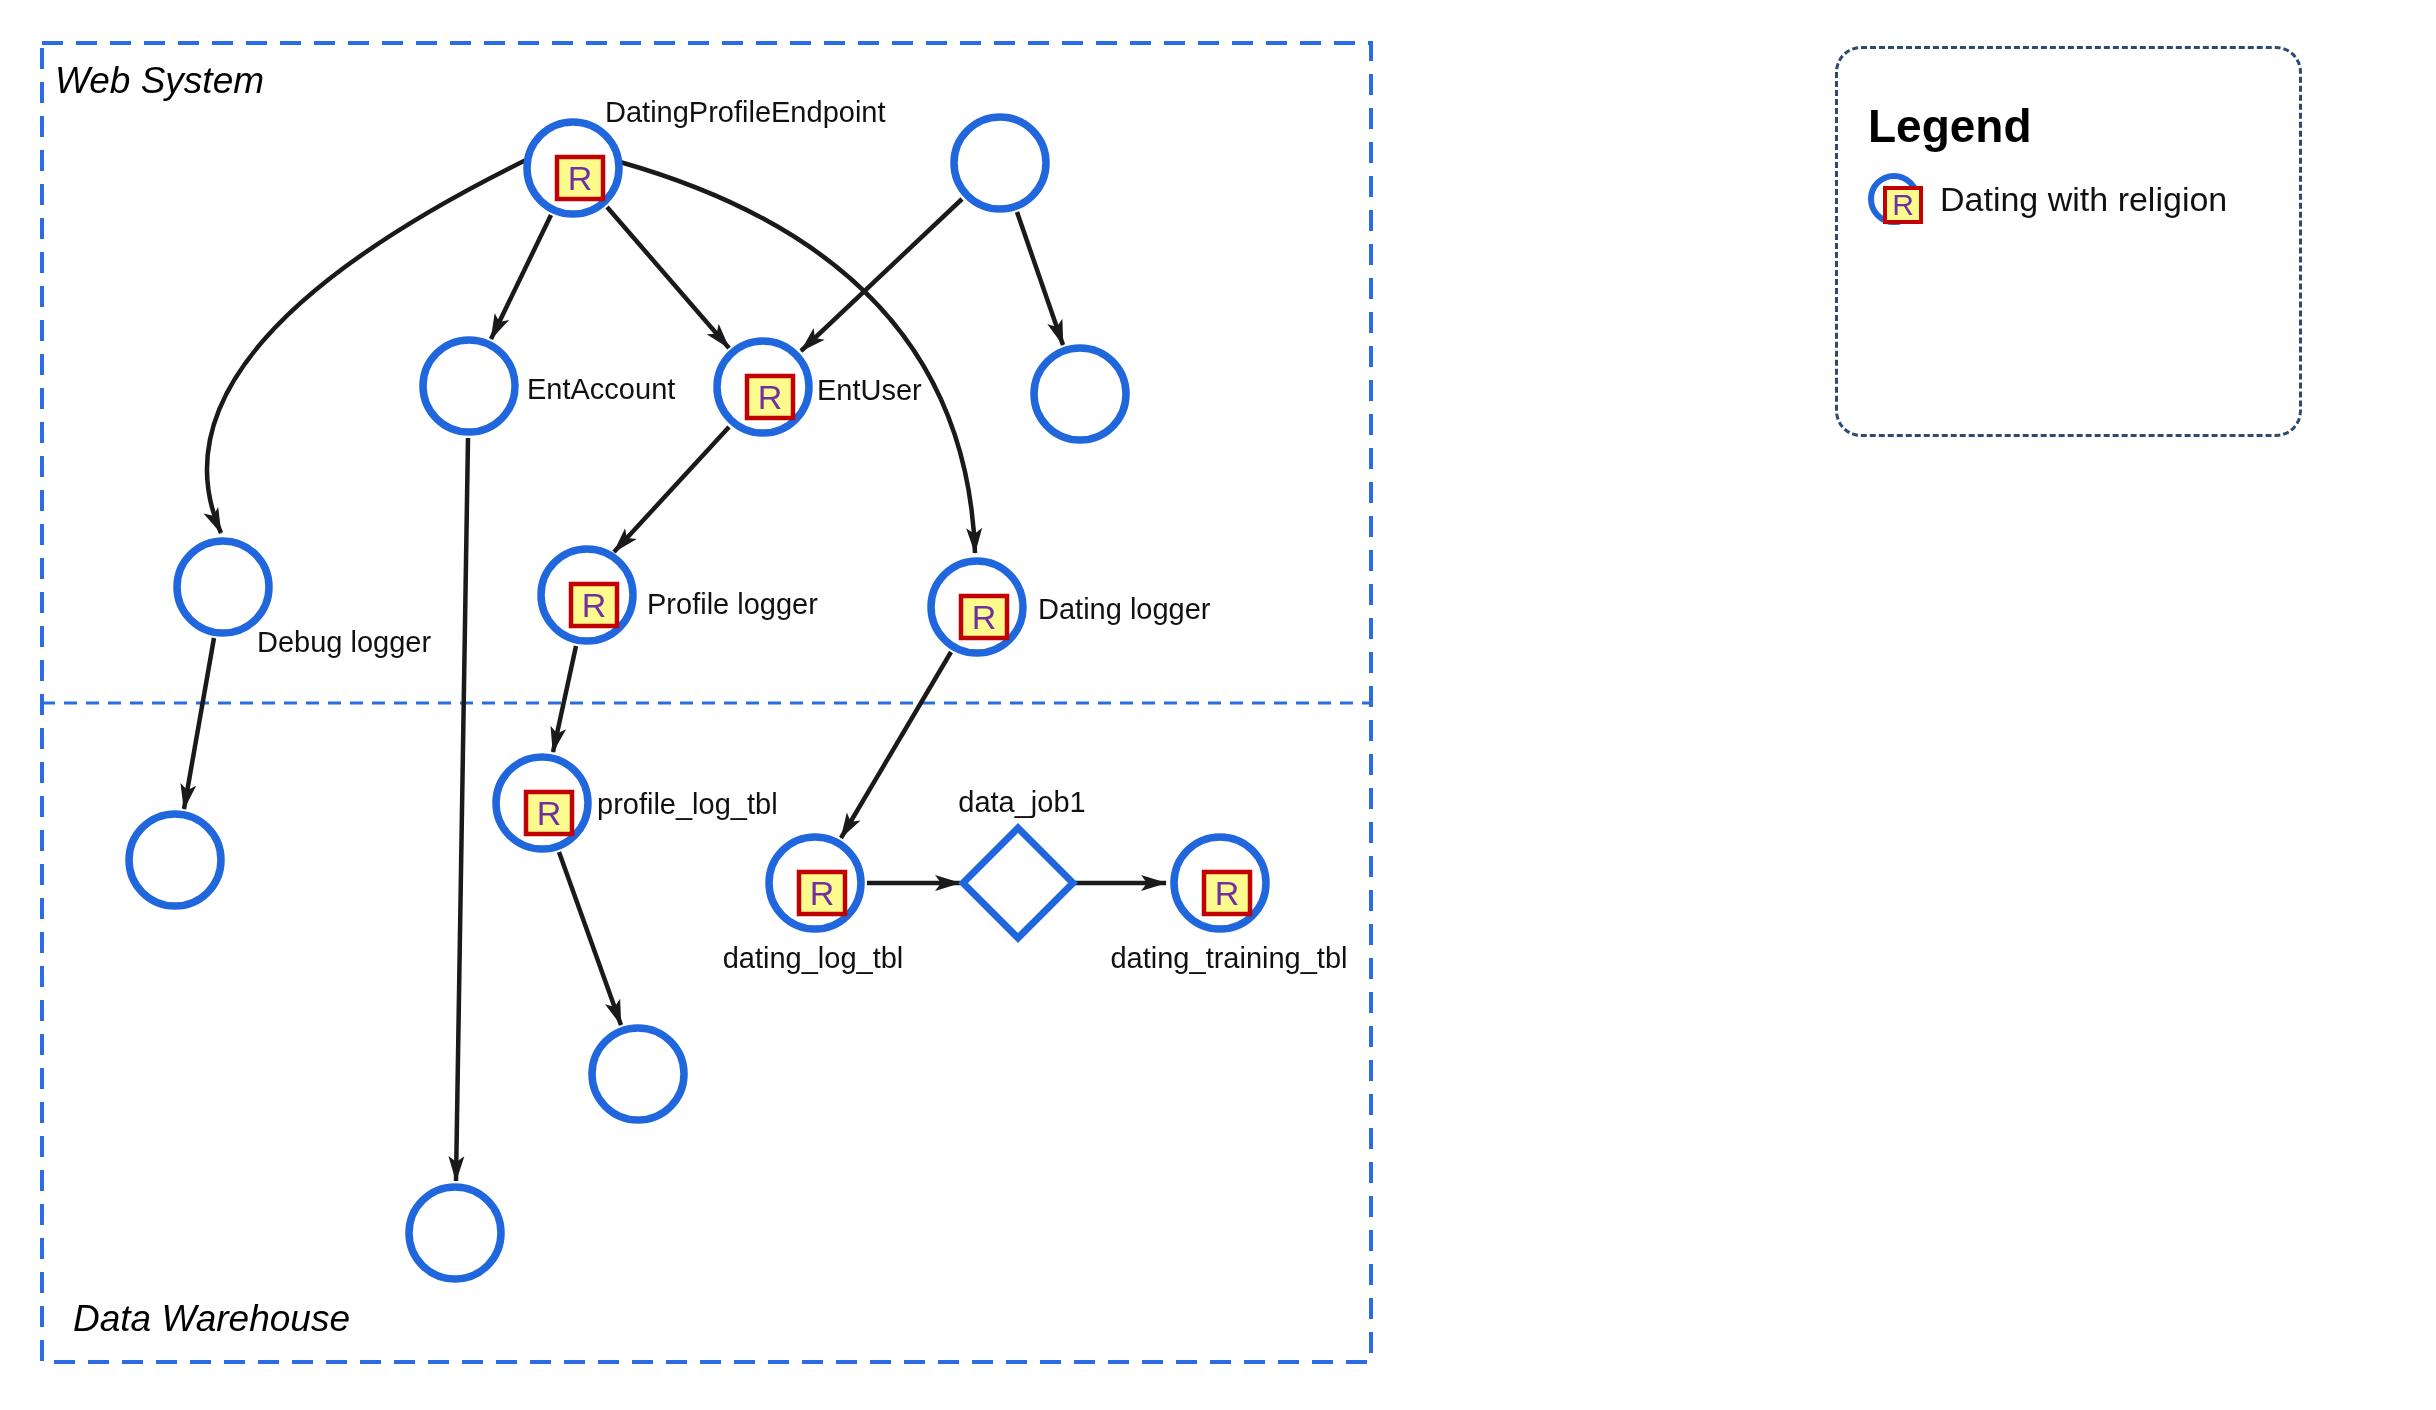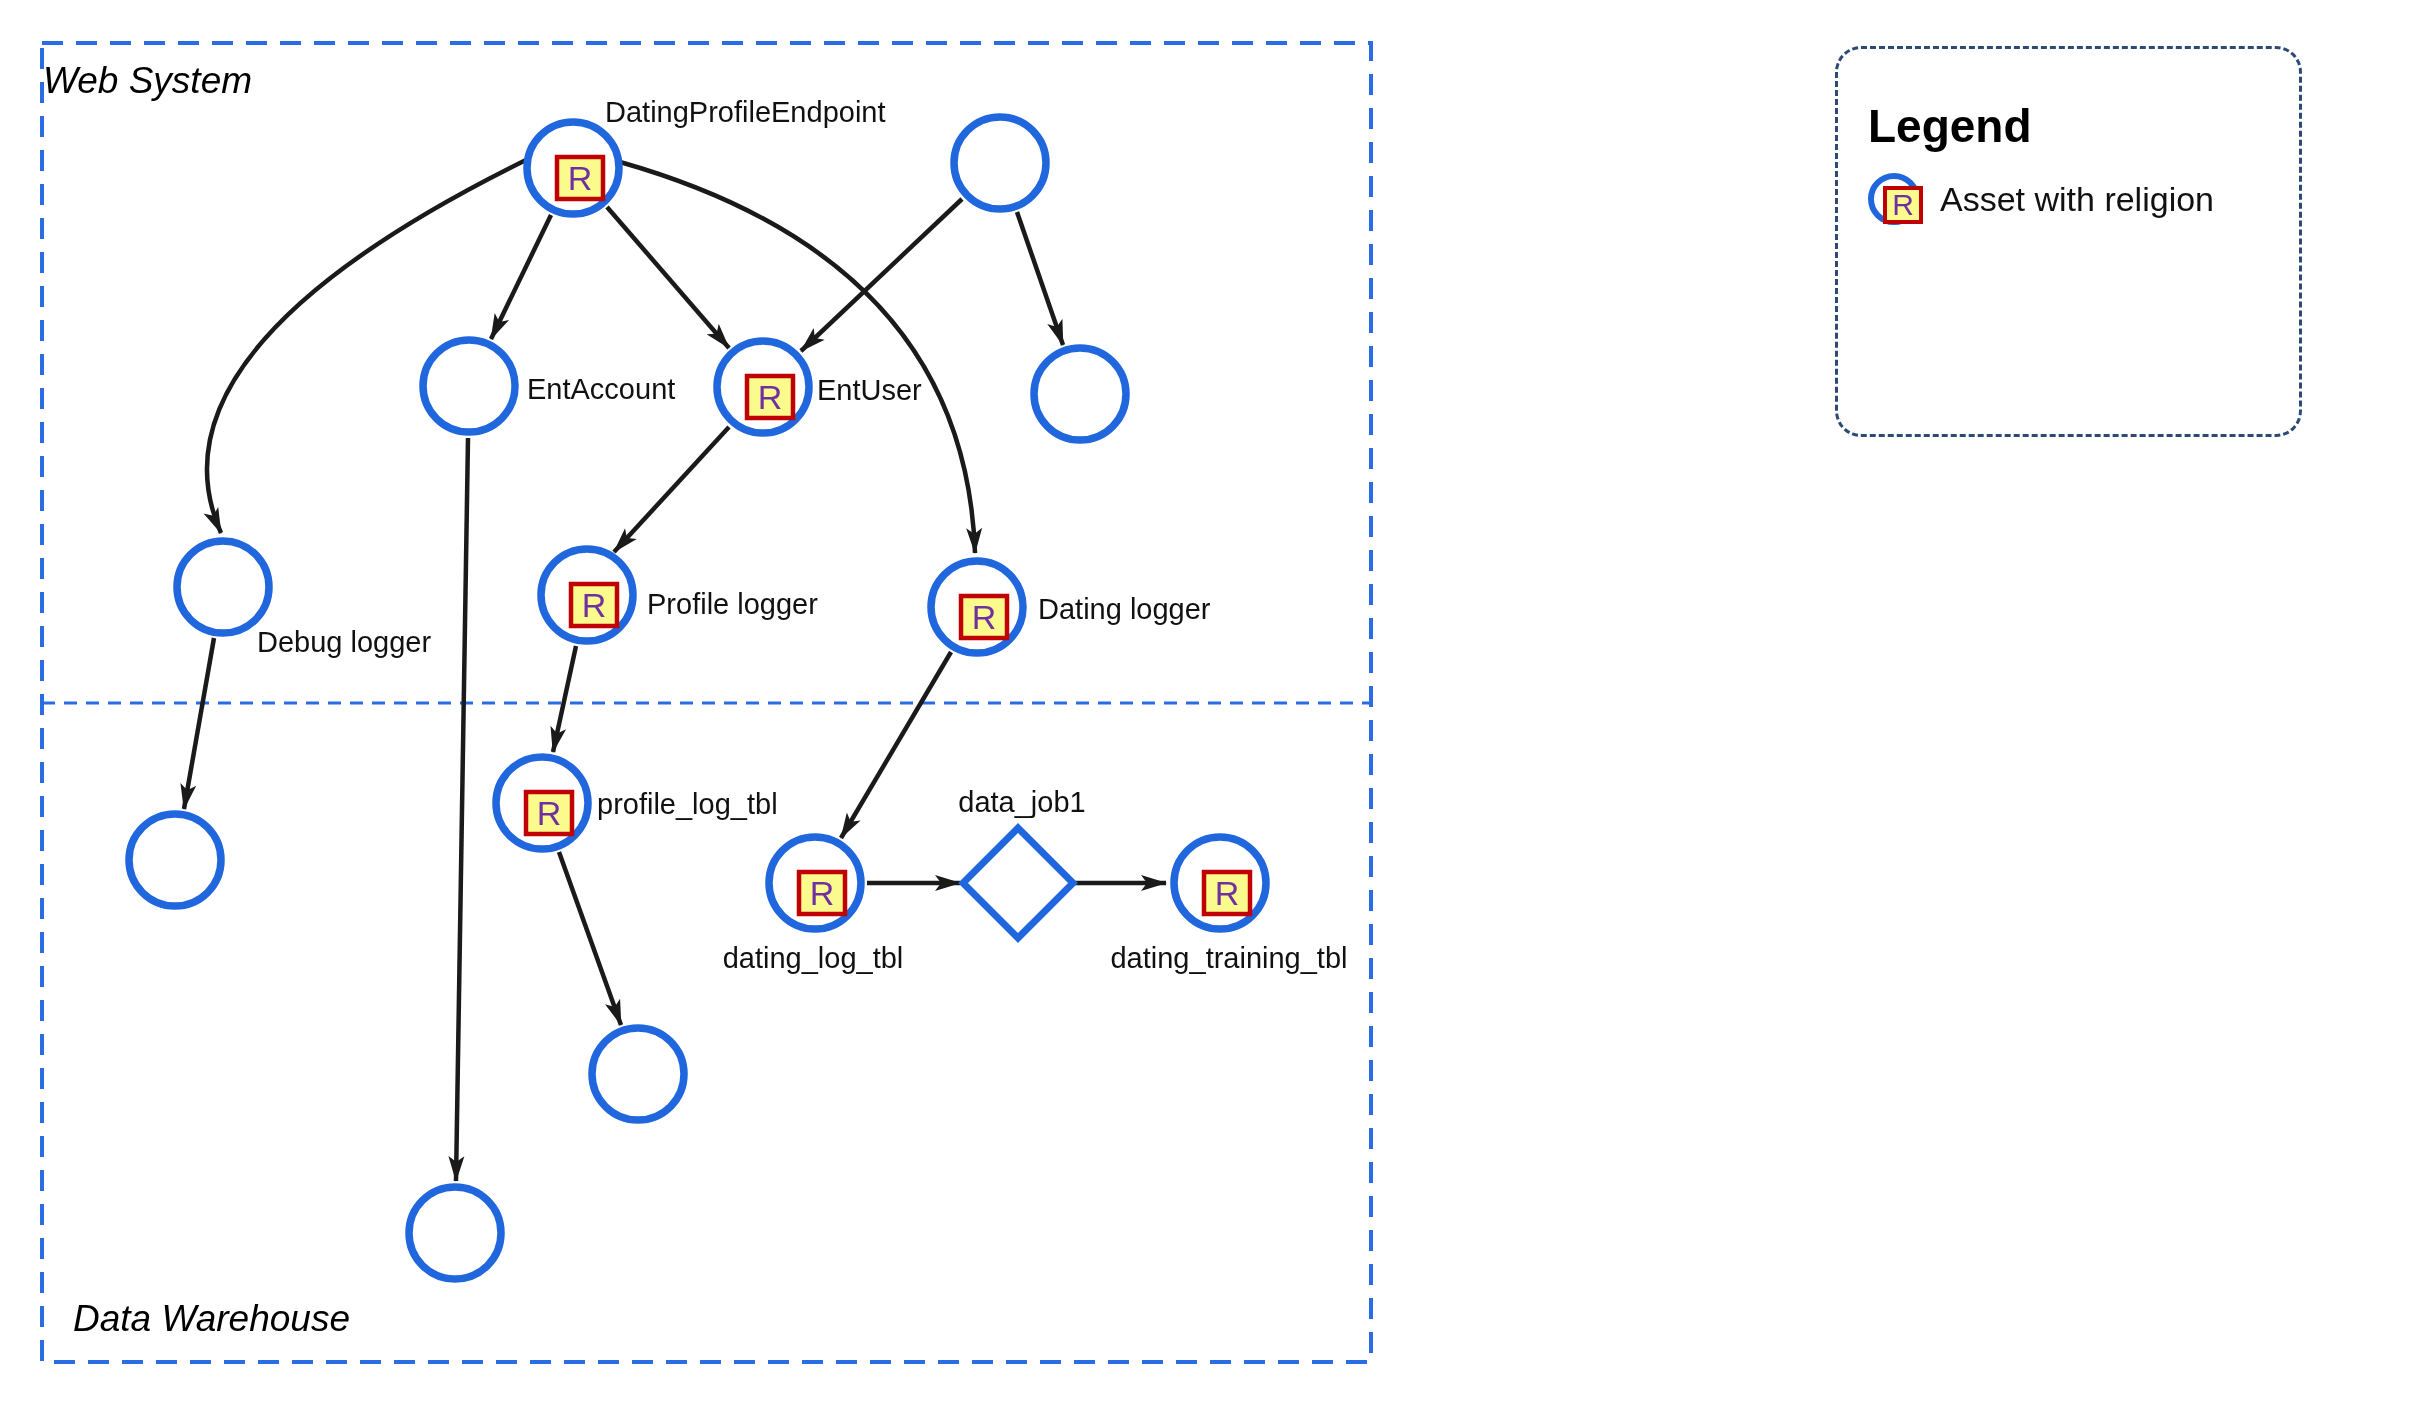--- a/index.html
+++ b/index.html
@@ -1,20 +1,20 @@
 <!DOCTYPE html>
 <html><head>
 <meta charset="utf-8">
 <style>
   html,body{margin:0;padding:0;background:#ffffff;}
   .canvas{position:relative;width:2436px;height:1410px;background:#ffffff;overflow:hidden;
           font-family:"Liberation Sans","DejaVu Sans",sans-serif;}
   svg#diagram{position:absolute;left:0;top:0;}
   .region-title{position:absolute;font-style:italic;font-size:37px;color:#000;white-space:nowrap;}
-  #web-title{left:43px;top:60px;}
+  #web-title{left:55px;top:60px;}
   #dw-title{left:73px;top:1298px;}
   .legend{position:absolute;left:1835px;top:46px;width:467px;height:391px;box-sizing:border-box;
           border:3px dashed #2d4a73;border-radius:26px;padding:50px 0 0 30px;background:#fff;}
   .legend-title{font-size:46px;font-weight:bold;color:#000;margin-bottom:16px;}
   .legend-item{display:flex;align-items:center;height:60px;margin-bottom:27px;}
   .legend-sym{position:relative;width:58px;height:58px;flex:0 0 58px;}
   .lg-circle{position:absolute;left:0;top:3px;width:52px;height:52px;box-sizing:border-box;
              border:6px solid #2066dd;border-radius:50%;background:#fff;}
   .lg-diamond{position:absolute;left:8px;top:11px;width:38px;height:38px;box-sizing:border-box;
               border:6px solid #2066dd;background:#fff;transform:rotate(45deg);}
@@ -124,18 +124,18 @@
   <div class="region-title" id="dw-title">Data Warehouse</div>
 
   <div class="legend">
     <div class="legend-title">Legend</div>
 
     <div class="legend-item">
       <span class="legend-sym">
         <span class="lg-circle"></span>
         <span class="lg-badge">R</span>
       </span>
-      <span class="legend-label">Asset with religion</span>
+      <span class="legend-label">Dating with religion</span>
     </div>
 
 
   </div>
 </div>
 
 </body></html>

